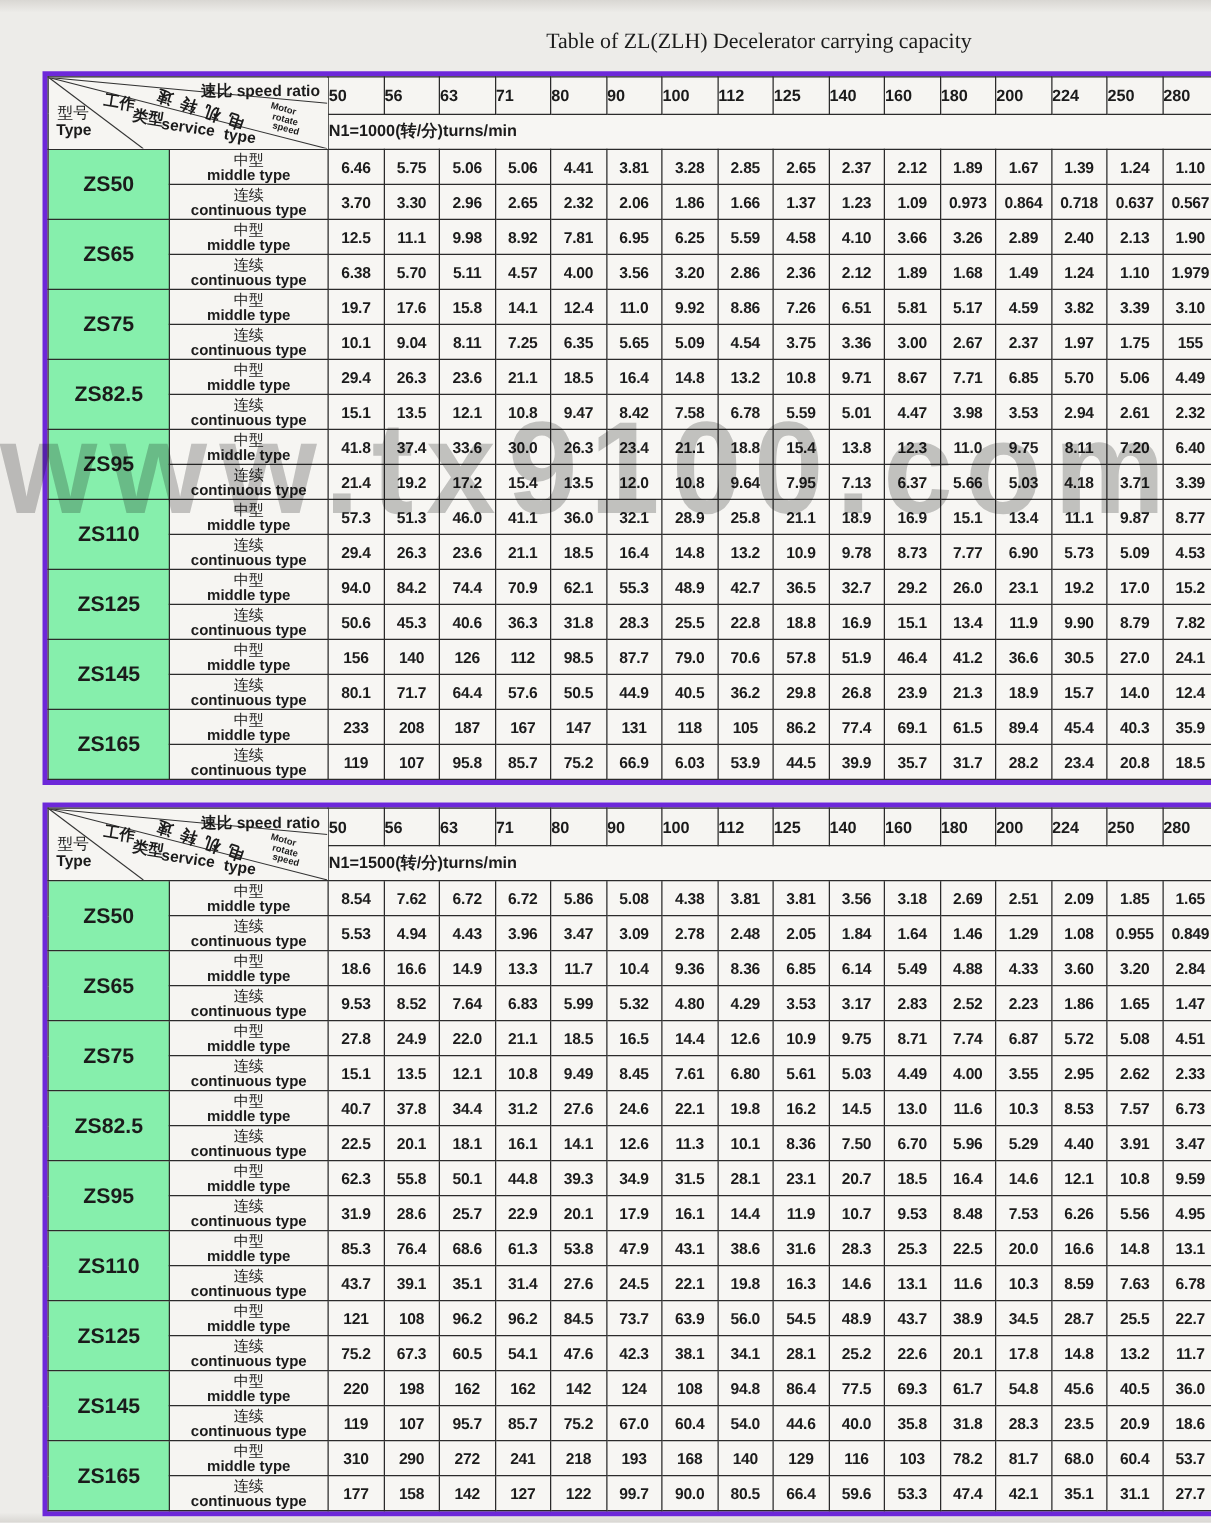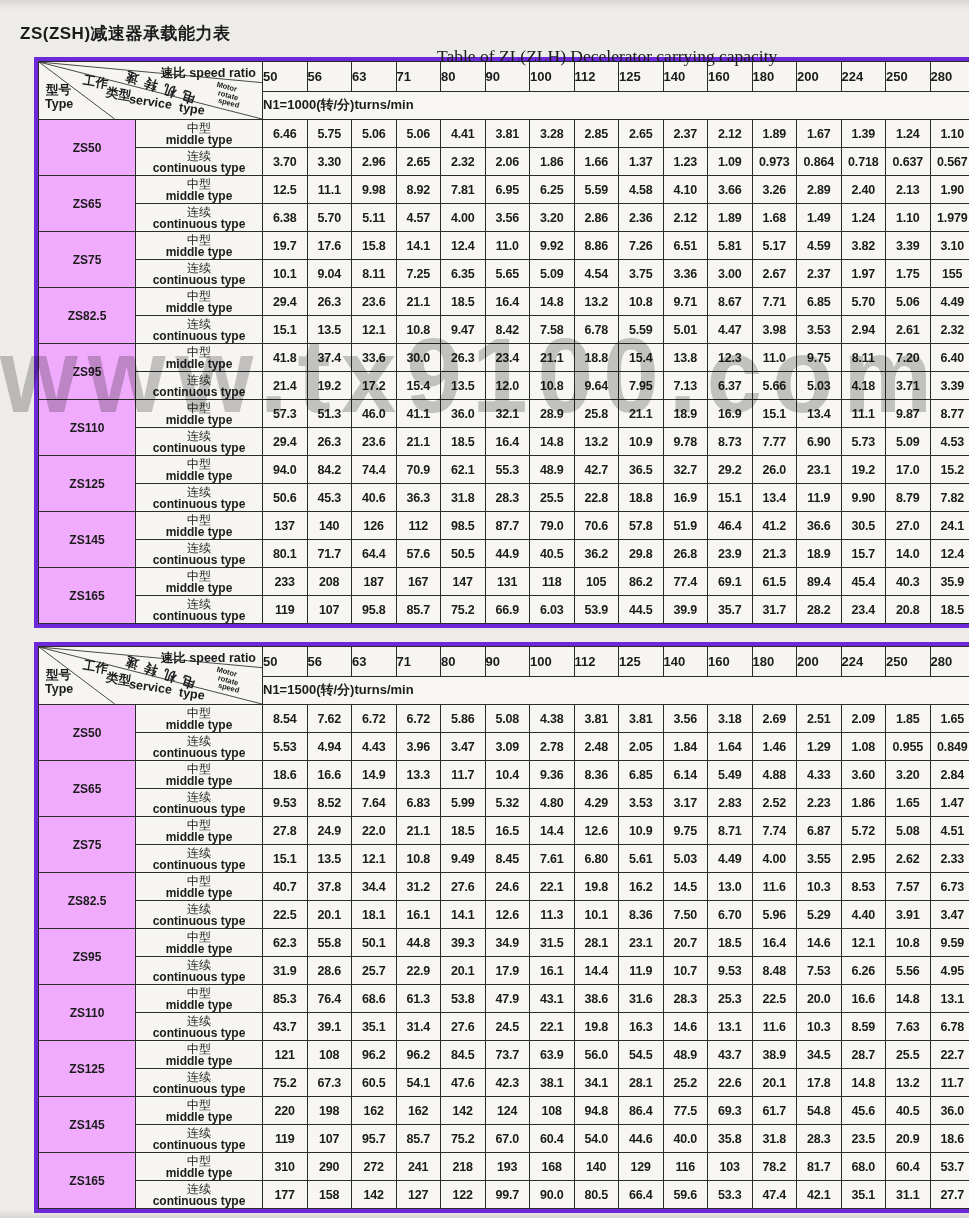--- a/index.html
+++ b/index.html
@@ -9,61 +9,60 @@
     background-image:linear-gradient(#d9d7d3,#edece9 10px),linear-gradient(0deg,#d9d7d3,#edece9 8px);
     background-repeat:no-repeat;
     background-size:100% 12px,100% 100%;
     font-family:"Liberation Sans",sans-serif;
     color:#1b1b1b;
     position:relative;
     overflow:hidden;
   }
   .page-header{position:relative;height:57px;}
   .title-zh{position:absolute;left:20px;top:22px;font-size:17px;font-weight:bold;letter-spacing:0.5px;}
-  .title-en{position:absolute;left:437px;top:22px;font-family:"Liberation Serif",serif;font-size:17.5px;margin-top:24px;}
+  .title-en{position:absolute;left:437px;top:22px;font-family:"Liberation Serif",serif;font-size:17.5px;}
   .sheet{margin-left:34px;width:937px;border:4px solid #6d28d9;background:#f6f5f2;}
   .sheet + .sheet{margin-top:14px;}
   table{border-collapse:collapse;table-layout:fixed;width:100%;}
   th,td{border:1px solid #2b2b2b;padding:0;overflow:hidden;}
   .corner{position:relative;height:57px;padding:0;background:#f6f5f2;}
   .corner .diag{position:absolute;left:0;top:0;width:100%;height:100%;}
   .corner span{position:absolute;white-space:nowrap;}
   .c-ratio{right:6px;top:3px;font-size:12.5px;font-weight:bold;}
   .c-motor-zh{left:78px;top:15px;font-size:13px;font-weight:bold;letter-spacing:7px;transform:rotate(199deg);}
   .c-motor-en{left:169px;top:21px;font-size:7.5px;line-height:7.5px;transform:rotate(15deg);font-weight:bold;}
   .c-motor-en i{display:block;font-style:normal;}
   .c-motor-en i:nth-child(2){padding-left:7px;}
   .c-motor-en i:nth-child(3){padding-left:12px;}
   .c-work{left:44px;top:12px;font-size:12.5px;font-weight:bold;transform:rotate(9deg);}
   .c-type-zh{left:67px;top:24px;font-size:12.5px;font-weight:bold;transform:rotate(9deg);}
   .c-service{left:90px;top:33px;font-size:12.5px;font-weight:bold;transform:rotate(8deg);}
   .c-type-en{left:140px;top:40px;font-size:12.5px;font-weight:bold;transform:rotate(8deg);}
-  .c-model{left:7px;top:20px;font-size:12.5px;font-weight:bold;}
+  .c-model{left:7px;top:20px;font-size:12.5px;font-weight:normal;}
   .c-model-en{left:6px;top:35px;font-size:12.5px;font-weight:bold;}
   th.ratio{height:28px;font-size:13px;font-weight:bold;text-align:left;background:#f6f5f2;}
   td.n1{height:27px;font-size:13px;font-weight:bold;background:#f7f6f3;}
   tbody tr{height:28px;}
-  th.model{font-size:12px;font-weight:bold;text-align:center;background:#f0abfc;}
+  th.model{font-size:17px;font-weight:bold;text-align:center;background:#86efac;}
   td.tlabel{text-align:center;line-height:12px;background:#f6f5f2;}
   td.tlabel .zh{font-size:12px;font-weight:normal;display:block;}
   td.tlabel .en{font-size:12px;font-weight:bold;display:block;}
   td.val{text-align:center;font-size:12.5px;font-weight:bold;background:#f7f6f3;letter-spacing:-0.2px;}
   .watermark{
     position:absolute;left:0px;top:318px;width:969px;
     font-size:100px;font-weight:bold;letter-spacing:10px;
     color:#9b9b9b;opacity:0.55;mix-blend-mode:multiply;
     white-space:nowrap;z-index:5;pointer-events:none;
     transform:scaleY(1.05);
   }
 </style>
 </head>
 <body>
 
 <div class="page-header">
-  <span class="title-zh">ZS(ZSH)减速器承载能力表</span>
   <span class="title-en">Table  of ZL(ZLH) Decelerator carrying capacity</span>
 </div>
 
 <div class="watermark">www.tx9100.com</div>
 
 <div class="sheet">
   <table>
     <colgroup>
         <col style="width:97px">
         <col style="width:127px">
@@ -426,21 +425,21 @@
           <td class="val">9.90</td>
           <td class="val">8.79</td>
           <td class="val">7.82</td>
         </tr>
         <tr>
           <th class="model" rowspan="2">ZS145</th>
           <td class="tlabel">
             <span class="zh">中型</span>
             <span class="en">middle type</span>
           </td>
-          <td class="val">137</td>
+          <td class="val">156</td>
           <td class="val">140</td>
           <td class="val">126</td>
           <td class="val">112</td>
           <td class="val">98.5</td>
           <td class="val">87.7</td>
           <td class="val">79.0</td>
           <td class="val">70.6</td>
           <td class="val">57.8</td>
           <td class="val">51.9</td>
           <td class="val">46.4</td>

